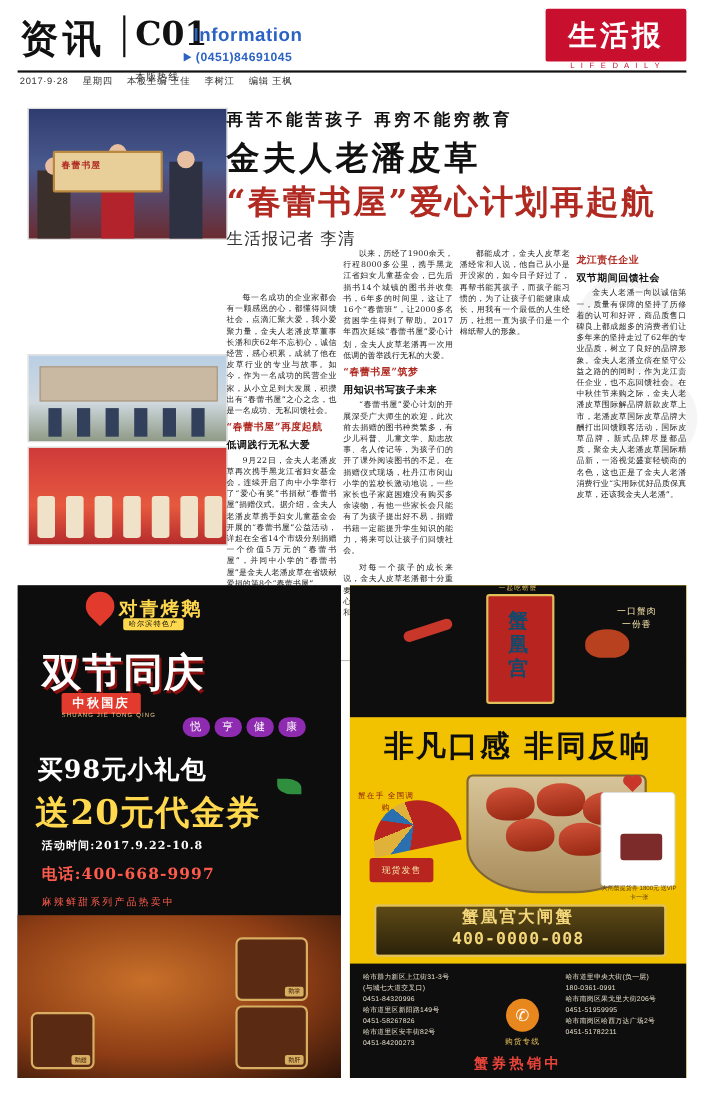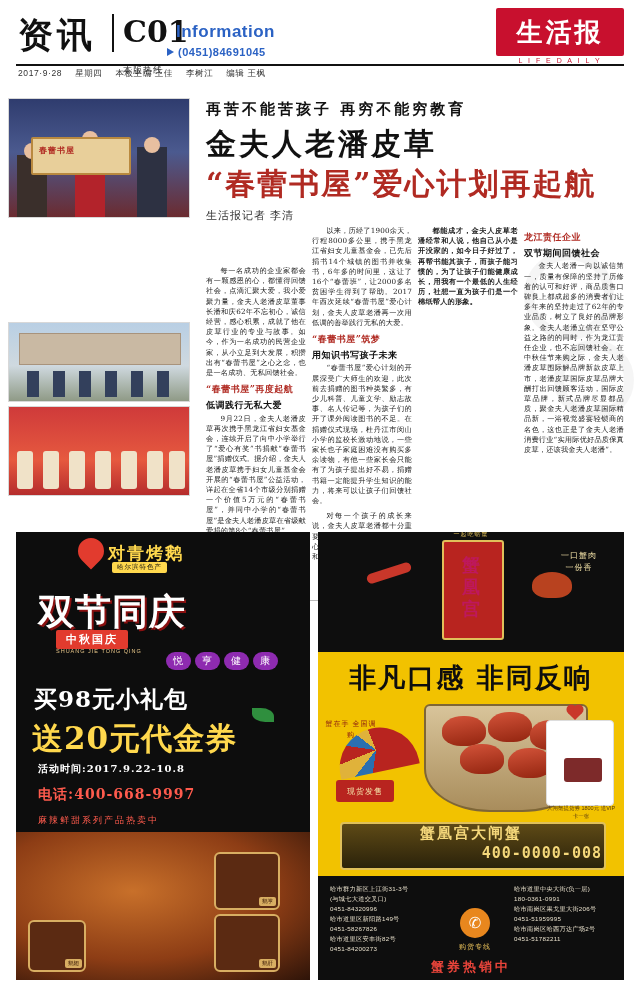--- a/index.html
+++ b/index.html
@@ -57,21 +57,21 @@
   }
   .mh-logo-sub{
     position:absolute;right:16px;top:57px;width:128px;text-align:center;
     font-size:7px;color:#c8102e;letter-spacing:2px;
   }
 
   
   .article{position:absolute;left:0;top:80px;width:640px;height:450px;}
 
   
-  .photo{position:absolute;left:8px;border:1px solid #d8d8d8;overflow:hidden;}
+  .photo{position:absolute;left:25px;border:1px solid #d8d8d8;overflow:hidden;}
   .ph1{top:18px;width:180px;height:118px;}
   .ph2{top:242px;width:180px;height:78px;}
   .ph3{top:326px;width:180px;height:88px;}
 
   .ph-stage{width:100%;height:100%;position:relative;}
   .ph1 .ph-stage{background:linear-gradient(180deg,#2f3c6e 0%,#4b5a8f 45%,#6b2b30 100%);}
   .ph1 .blk{position:absolute;left:22px;top:38px;width:96px;height:34px;background:#e8cf9a;border:2px solid #b9893f;border-radius:2px;}
   .ph1 .blk-t{position:absolute;left:30px;top:46px;font-size:8px;color:#b02a22;letter-spacing:1px;font-weight:bold;}
   .ph1 .p{position:absolute;bottom:0;width:30px;background:#222;}
   .ph1 .p1{left:8px;height:62px;background:#3a2f2b;}
@@ -93,33 +93,33 @@
   }
   .head1{
     position:absolute;left:206px;top:44px;
     font-family:"DejaVu Serif", serif;font-size:30px;font-weight:bold;color:#111;letter-spacing:3px;
   }
   .head2{
     position:absolute;left:206px;top:84px;
     font-family:"DejaVu Serif", serif;font-size:30px;font-weight:bold;color:#b02a22;letter-spacing:2px;
   }
   .byline{
-    position:absolute;left:206px;top:128px;font-size:11px;color:#333;letter-spacing:1px;
+    position:absolute;left:206px;top:128px;font-size:15px;color:#333;letter-spacing:1px;
   }
 
   
   .col{
     position:absolute;top:146px;width:100px;
     font-family:"DejaVu Serif", serif;
     font-size:7.2px;line-height:10.2px;color:#222;text-align:justify;
     letter-spacing:.2px;
   }
   .c1{left:206px;margin-top:40px;}
   .c2{left:312px;}
-  .c3{left:418px;font-weight:bold;}
+  .c3{left:418px;}
   .c4{left:524px;width:100px;}
   .col p{margin:0 0 5px 0;text-indent:2em;}
   .col h4{
     margin:6px 0 3px 0;font-size:9px;font-weight:bold;color:#111;letter-spacing:.5px;text-indent:0;
   }
   .col h4.red{color:#b02a22;}
 
   
   .wm{position:absolute;right:6px;top:150px;width:120px;height:250px;opacity:.09;}
   .wm .ring{position:absolute;border:10px solid #999;border-radius:50%;}
@@ -184,21 +184,21 @@
 
   
   .adR{position:absolute;left:318px;top:532px;width:306px;height:448px;background:#f2c200;overflow:hidden;}
   .adR .topband{position:absolute;left:0;top:0;width:306px;height:120px;background:#0e0e0e;}
   .adR .seal{
     position:absolute;left:124px;top:8px;width:58px;height:96px;background:#b8241f;
     border:2px solid #e0c05a;border-radius:3px;
   }
   .adR .sealtxt{
     position:absolute;left:138px;top:22px;width:30px;text-align:center;
-    font-family:"DejaVu Serif", serif;font-size:18px;font-weight:bold;color:#be185d;line-height:22px;
+    font-family:"DejaVu Serif", serif;font-size:18px;font-weight:bold;color:#0c4a6e;line-height:22px;
   }
   .adR .sealtop{
     position:absolute;left:126px;top:-2px;width:54px;text-align:center;font-size:6px;color:#e0c05a;letter-spacing:1px;
   }
   .adR .chili{position:absolute;left:48px;top:36px;width:46px;height:10px;background:#c9372a;border-radius:6px;transform:rotate(-18deg);}
   .adR .crabmini{position:absolute;left:214px;top:40px;width:40px;height:26px;background:#b8421f;border-radius:50% 50% 40% 40%;}
   .adR .vtxt{
     position:absolute;left:238px;top:18px;width:46px;text-align:center;
     font-size:8px;color:#f4e3a8;line-height:12px;letter-spacing:1px;
   }
@@ -240,21 +240,21 @@
   }
   .adR .goldbar{
     position:absolute;left:22px;top:290px;width:262px;height:44px;
     background:linear-gradient(180deg,#5e4a16 0%,#2b220a 100%);border:2px solid #e0c05a;border-radius:4px;
   }
   .adR .gb1{
     position:absolute;left:22px;top:292px;width:262px;text-align:center;
     font-family:"DejaVu Serif", serif;font-size:15px;font-weight:bold;color:#f4d77a;letter-spacing:2px;
   }
   .adR .gb2{
-    position:absolute;left:22px;top:312px;width:262px;text-align:right;
+    position:absolute;left:22px;top:312px;width:262px;text-align:center;
     font-family:"DejaVu Sans Mono", monospace;font-size:15px;font-weight:bold;color:#f4d77a;letter-spacing:1px;
   }
   .adR .footbox{position:absolute;left:0;top:344px;width:306px;height:104px;background:#0e0e0e;}
   .adR .fcol{position:absolute;top:352px;font-size:6.2px;color:#e8e0cc;line-height:10px;letter-spacing:.3px;}
   .adR .fc1{left:12px;width:102px;}
   .adR .fc2{left:196px;width:100px;}
   .adR .phonecirc{
     position:absolute;left:142px;top:376px;width:30px;height:30px;border-radius:50%;background:#e8871e;
     display:flex;align-items:center;justify-content:center;color:#fff;font-size:15px;
   }

